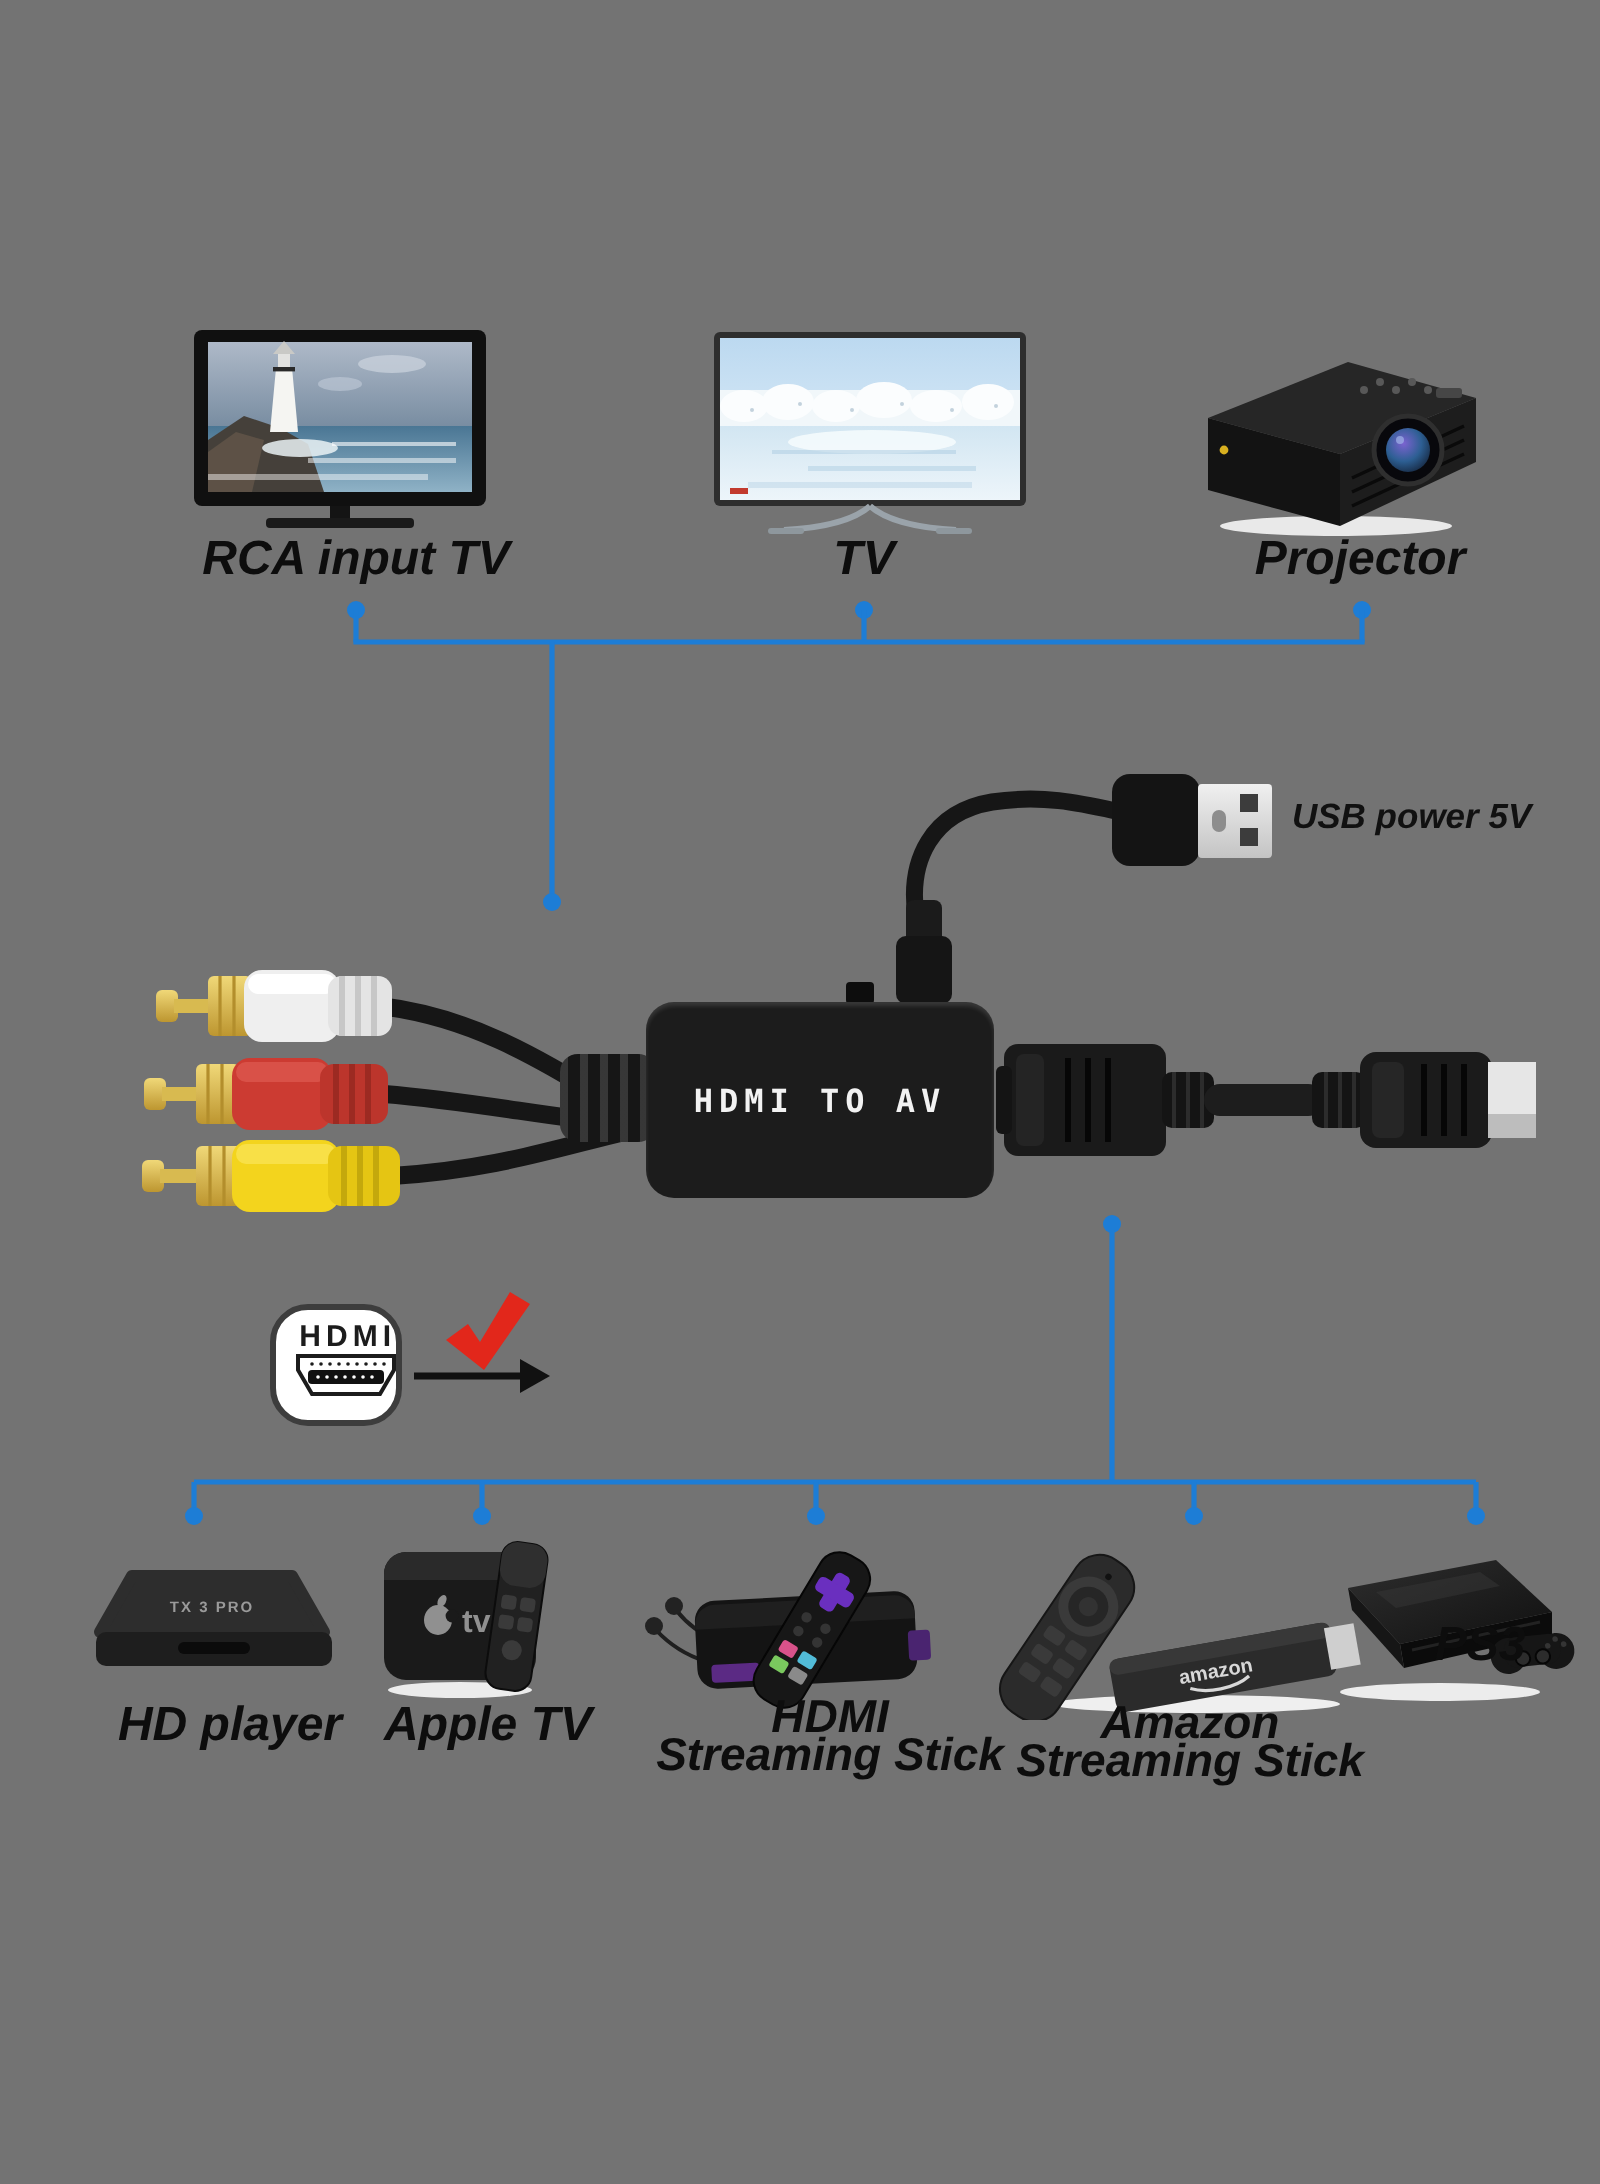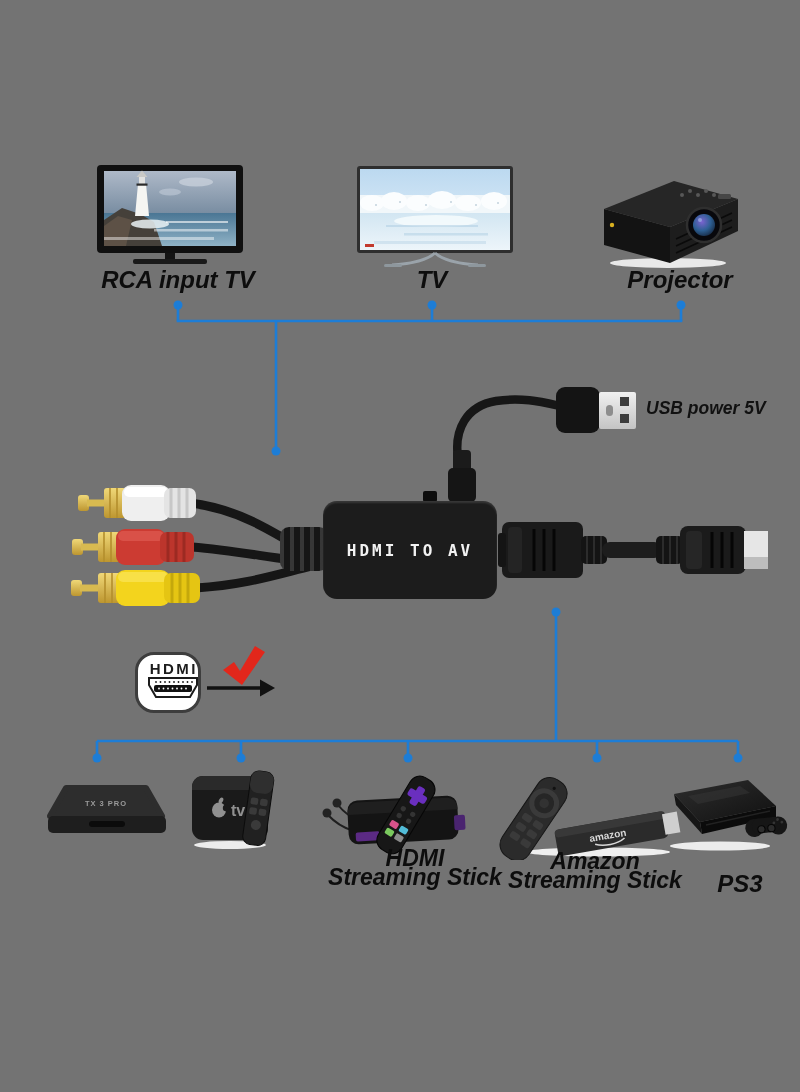--- a/index.html
+++ b/index.html
@@ -435,23 +435,25 @@
       <circle cx="33" cy="13" r="9" fill="#161616"></circle>
       <rect x="7" y="4" width="28" height="15" rx="6" fill="#161616"></rect>
       <circle cx="16" cy="15" r="3.6" fill="#2c2c2c" stroke="#060606"></circle>
       <circle cx="26" cy="15" r="3.6" fill="#2c2c2c" stroke="#060606"></circle>
       <circle cx="33" cy="7" r="1.4" fill="#343434"></circle>
         <circle cx="37" cy="10" r="1.4" fill="#343434"></circle>
       <circle cx="29" cy="10" r="1.4" fill="#343434"></circle>
     </g>
   </svg>
 
+  <div class="lbl" style="left:35px;top:851px;width:160px">HD player</div>
+  <div class="lbl" style="left:164px;top:851px;width:160px">Apple TV</div>
   <div class="lbl two" style="left:320px;top:849px;width:190px">
     <div>HDMI</div>
     <div>Streaming Stick</div>
   </div>
   <div class="lbl two" style="left:500px;top:852px;width:190px">
     <div>Amazon</div>
     <div>Streaming Stick</div>
   </div>
-  <div class="lbl" style="left:690px;top:872px;width:100px">PS3</div>
+  <div class="lbl" style="left:690px;top:811px;width:100px">PS3</div>
 
 </div>
 
 </body></html>

